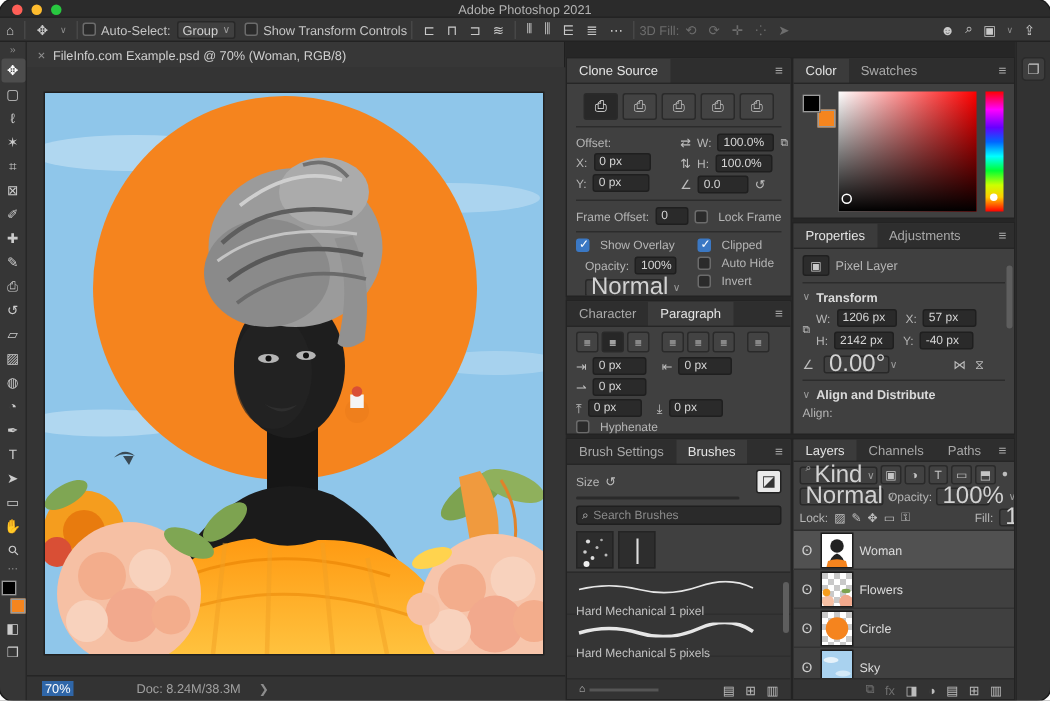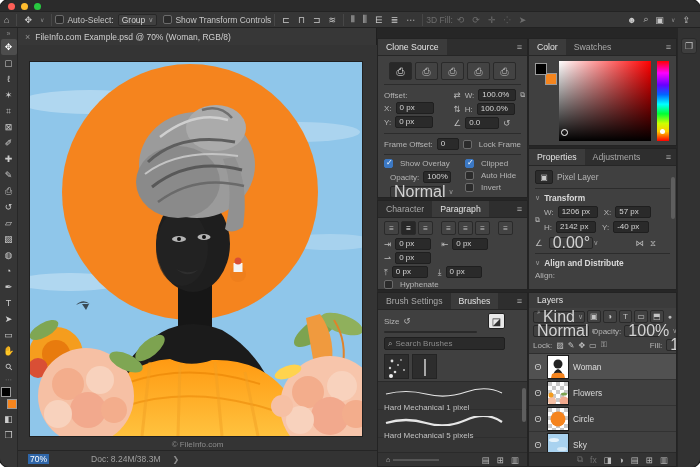--- a/index.html
+++ b/index.html
@@ -119,20 +119,21 @@
 </style>
 </head>
 <body>
 
 <div class="window">
 
   <div class="titlebar">
     <div class="tl r"></div>
     <div class="tl y"></div>
     <div class="tl g"></div>
+    <div class="apptitle">Adobe Photoshop 2021</div>
   </div>
 
   <div class="optionsbar">
     <span class="ob-ic">⌂</span>
     <span class="ob-sep"></span>
     <span class="ob-ic">✥</span>
     <span class="ob-ic cv" style="font-size:6px;color:#8f8f8f;">∨</span>
     <span class="ob-sep"></span>
     <span class="chk"></span>
     <span>Auto-Select:</span>
@@ -292,21 +293,20 @@
               <circle cx="278" cy="330" r="16" fill="#f3ad8c"></circle>
               <circle cx="312" cy="324" r="15" fill="#f8d2bd"></circle>
               <circle cx="300" cy="354" r="19" fill="#f2a98d"></circle>
               <circle cx="270" cy="358" r="14" fill="#f8d2bd"></circle>
               <circle cx="326" cy="352" r="14" fill="#f3ad8c"></circle>
               <circle cx="252" cy="344" r="11" fill="#f6c0a4"></circle>
               <ellipse cx="258" cy="310" rx="14" ry="6" fill="#ffd34e" transform="rotate(-20 258 310)"></ellipse>
             </g>
           </svg>
         </div>
-        <div class="watermark">© FileInfo.com</div>
       </div>
       <div class="statusbar">
         <div class="zoomfield">
             <span>70%</span>
           </div>
         <div class="docinfo">Doc: 8.24M/38.3M</div>
         <div class="status-chev">❯</div>
       </div>
     </div>
 
@@ -448,21 +448,21 @@
             </div>
         </div>
       </div>
 
       <div class="panel" style="flex:1;">
         <div class="phead">
           <div class="ptab">Brush Settings</div>
           <div class="ptab active">Brushes</div>
           <div class="pmenu">≡</div>
         </div>
-        <div class="pad" style="padding:3px 22px 2px 6px;">
+        <div class="pad" style="padding:3px 6px 2px 6px;">
           <div class="row">
             <span class="lbl grayed">Size</span>
             <span class="ic grayed">↺</span>
             <span style="flex:1;"></span>
             <div class="togglebtn">◪</div>
           </div>
           <div style="height:2px;background:#2a2a2a;border-radius:1px;margin:2px 28px 4px 0;"></div>
           <div class="search">
             <span class="ic" style="font-size:8px;">⌕</span>
             <input placeholder="Search Brushes" style="">
@@ -589,21 +589,21 @@
           <div class="secthead">
             <span class="cv">∨</span>
             <span>Align and Distribute</span>
           </div>
           <div class="lbl grayed" style="margin-top:3px;">Align:</div>
         </div>
         <div class="scrollpill" style="top:28px;height:42px;"></div>
       </div>
 
       <div class="panel" style="flex:1;">
-        <div class="phead" style="height:15px;flex-direction:column;">
+        <div class="phead" style="height:15px;">
           <div class="ptab active" style="line-height:15px;">Layers</div>
           <div class="ptab" style="line-height:15px;">Channels</div>
           <div class="ptab" style="line-height:15px;">Paths</div>
           <div class="pmenu" style="line-height:15px;">≡</div>
         </div>
         <div style="padding:2px 4px;">
           <div class="row" style="gap:2px;margin-bottom:2px;">
             <span class="dd" style="width:52px;justify-content:space-between;">
                 <span style="display:flex;gap:2px;">
                   <span class="ic" style="font-size:7px;">⌕</span>

